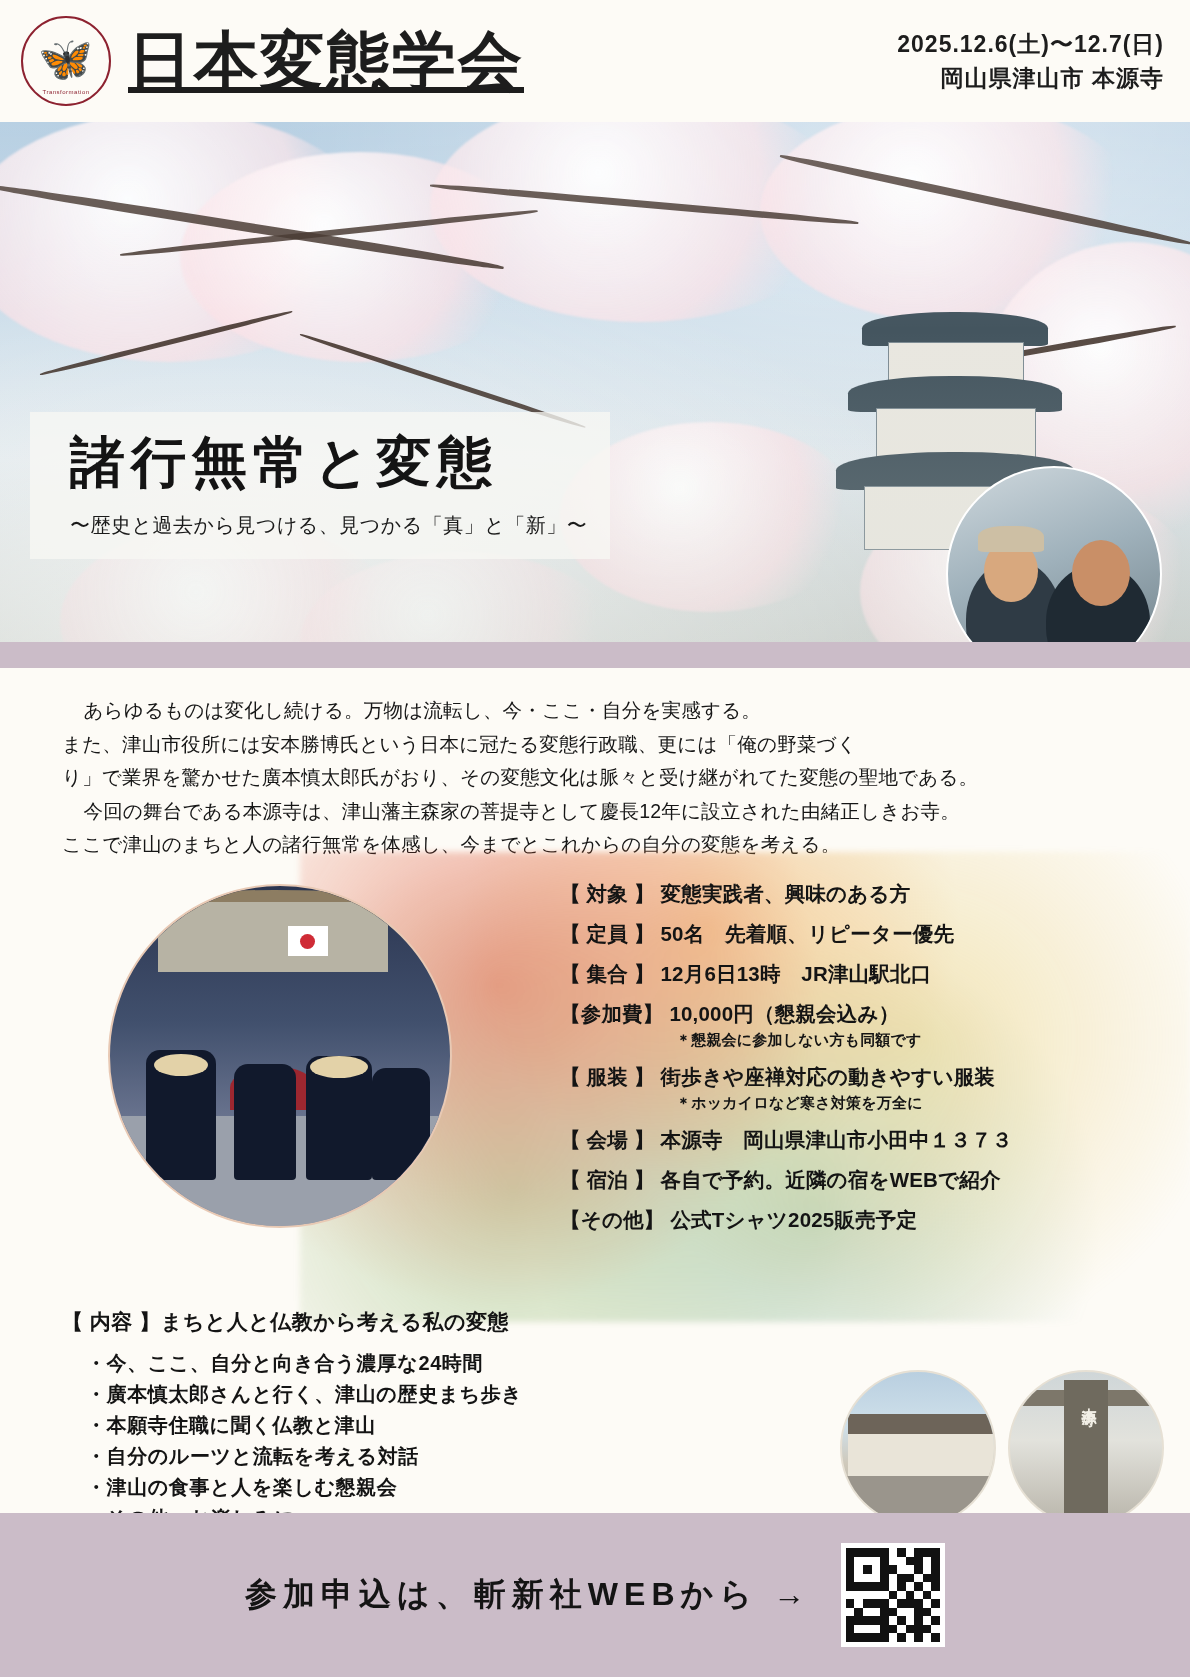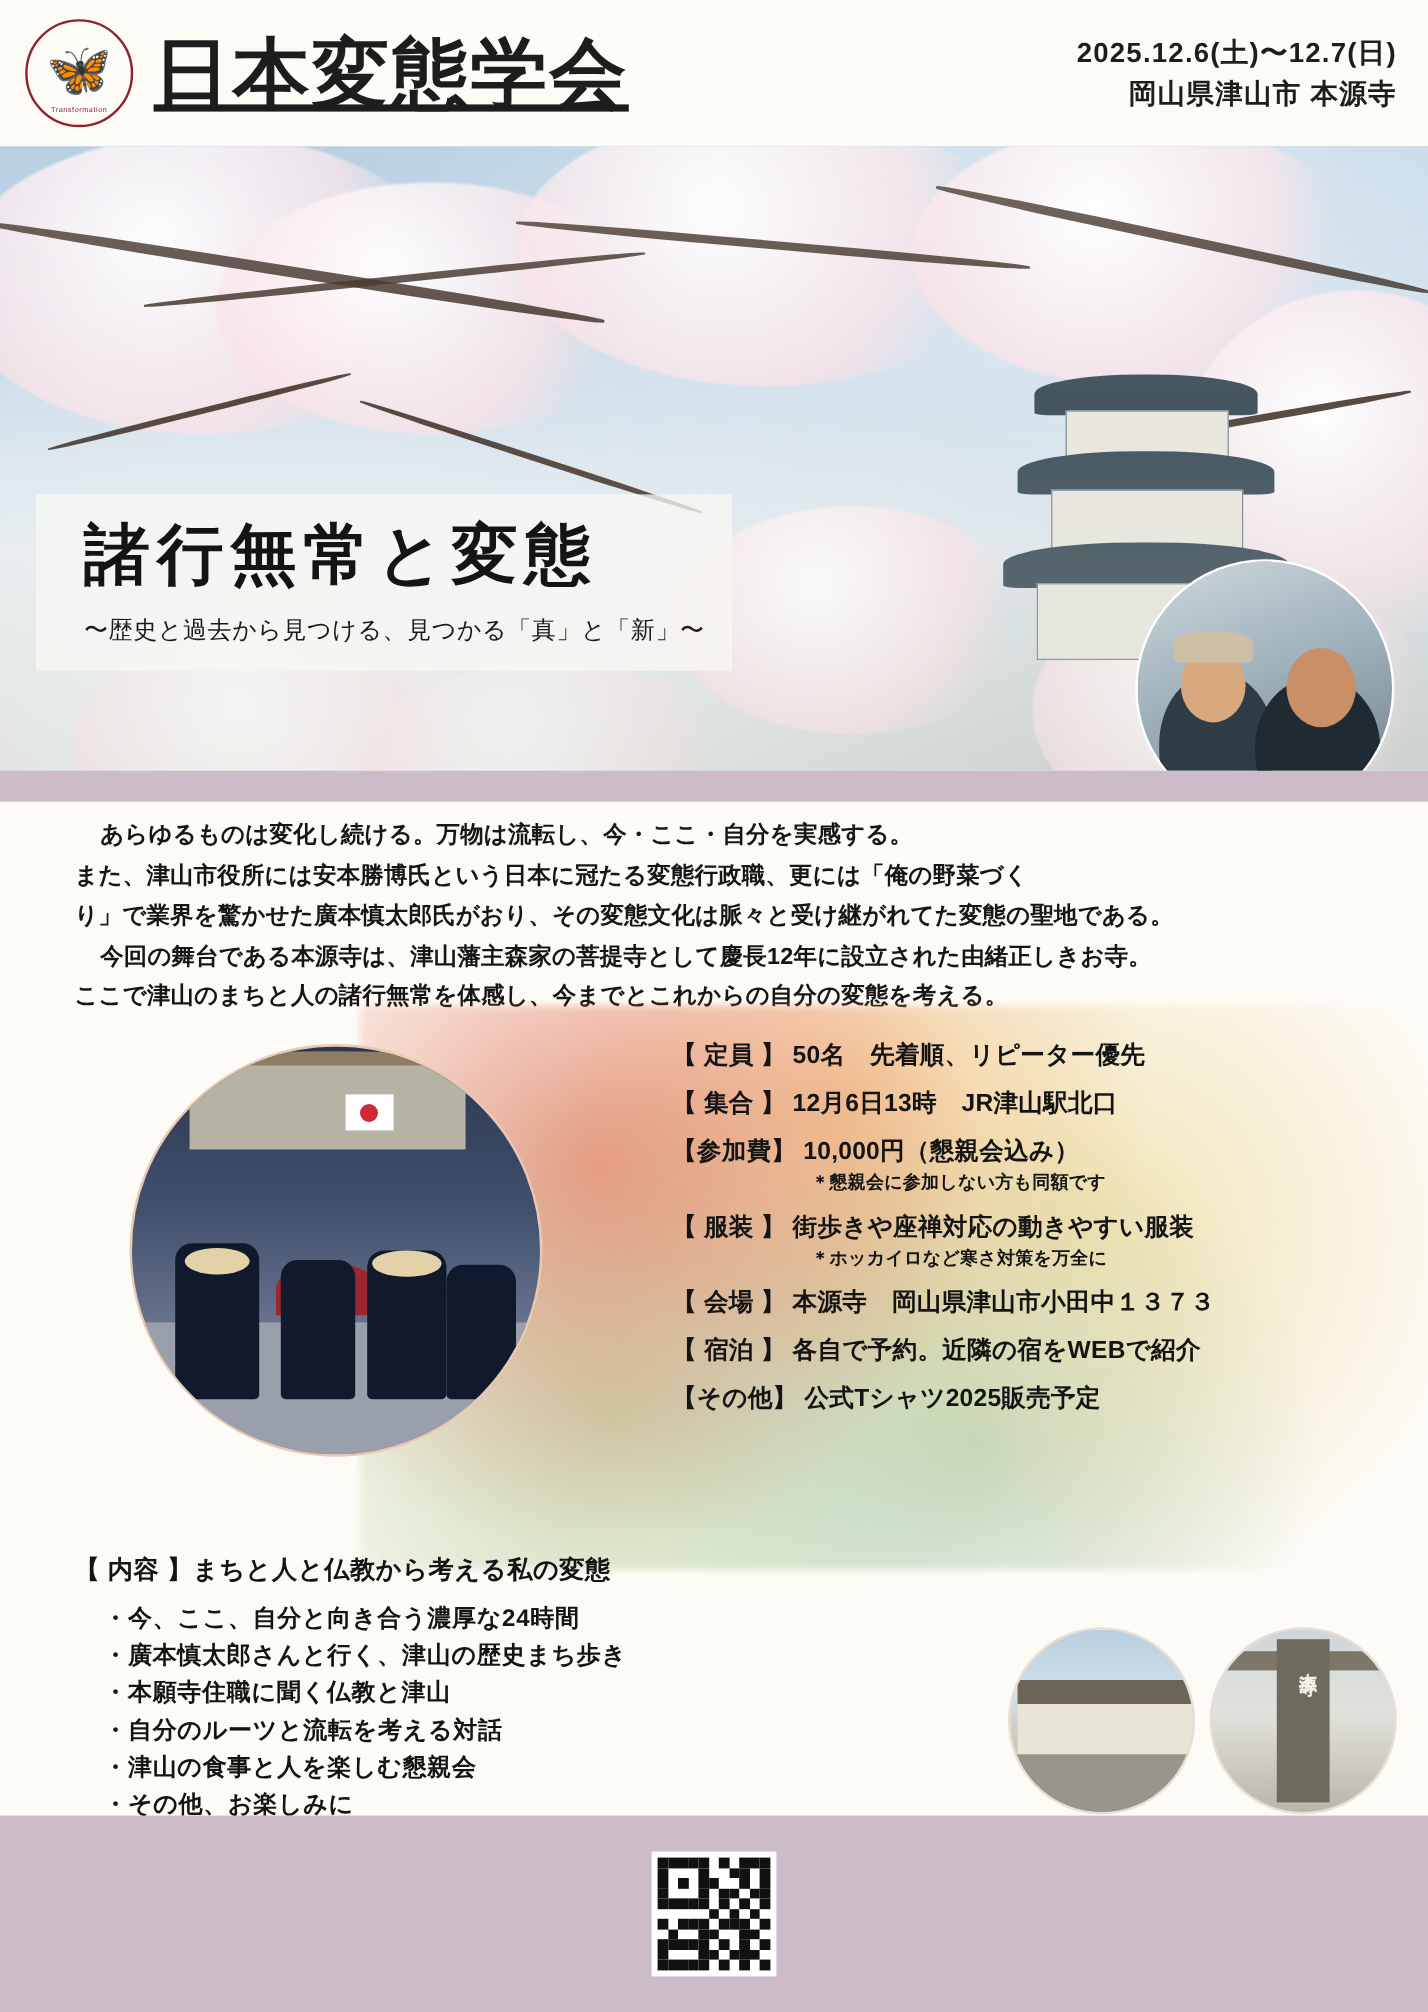--- a/index.html
+++ b/index.html
@@ -174,25 +174,25 @@
   .hero-photo .face-b { position:absolute; right: 30px; bottom: 74px; width: 58px; height: 66px; border-radius: 50%; background: #c98f67; }
   .hero-photo .cap { position:absolute; left: 30px; bottom: 128px; width: 66px; height: 26px; border-radius: 40% 40% 10% 10%; background: #cdbfa4; }
 
   .hero-divider {
     height: 26px;
     background: #cbbcc8;
   }
 
   
   .intro {
-    padding: 12px 60px 10px 62px;
+    padding: 26px 60px 10px 62px;
     font-size: 19.5px;
     line-height: 1.72;
     letter-spacing: .2px;
-    font-weight: bold;
+    font-weight: normal;
     color: #161616;
   }
   .intro p { margin: 0; }
   .intro p.indent { text-indent: 1.1em; }
 
   
   .middle {
     position: relative;
     height: 430px;
   }
@@ -417,20 +417,24 @@
     <div class="fp-person" style="left:36px; width:70px; height:130px;"></div>
     <div class="fp-hat" style="left:44px; top:168px; width:54px; height:22px;"></div>
     <div class="fp-person" style="left:124px; width:62px; height:116px;"></div>
     <div class="fp-person" style="left:196px; width:66px; height:124px;"></div>
     <div class="fp-hat" style="left:200px; top:170px; width:58px; height:22px;"></div>
     <div class="fp-person" style="left:262px; width:58px; height:112px;"></div>
   </div>
 
   <div class="details">
     <div class="row">
+      <span>【 対象 】</span>
+      <span>変態実践者、興味のある方</span>
+    </div>
+    <div class="row">
       <span>【 定員 】</span>
       <span>50名　先着順、リピーター優先</span>
     </div>
     <div class="row">
       <span>【 集合 】</span>
       <span>12月6日13時　JR津山駅北口</span>
     </div>
     <div class="row">
       <span>【参加費】</span>
       <span>10,000円（懇親会込み）</span>
@@ -475,20 +479,21 @@
     </div>
     <div class="bphoto gate">
       <div class="roof"></div>
       <div class="post"></div>
       <div class="txt">本源寺</div>
     </div>
   </div>
 </div>
 
 <div class="footer">
+  <div class="footer-text">参加申込は、斬新社WEBから →</div>
   <div class="qr">
     <div class="qr-grid" id="qr-grid">
         <i class="on"></i>
         <i class="on"></i>
         <i class="on"></i>
         <i class="on"></i>
         <i class="on"></i>
         <i></i>
         <i class="on"></i>
         <i></i>

